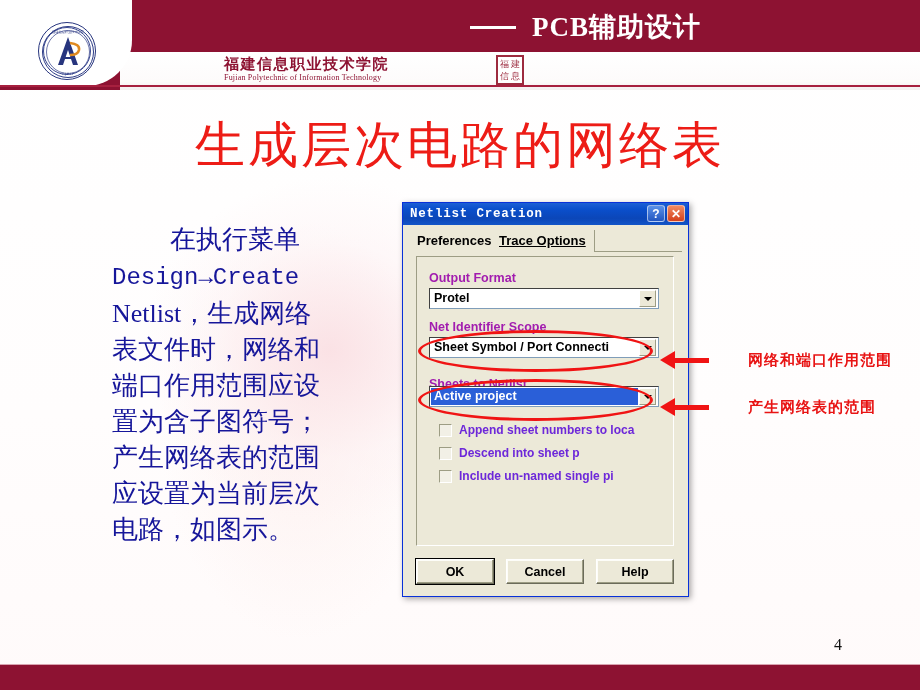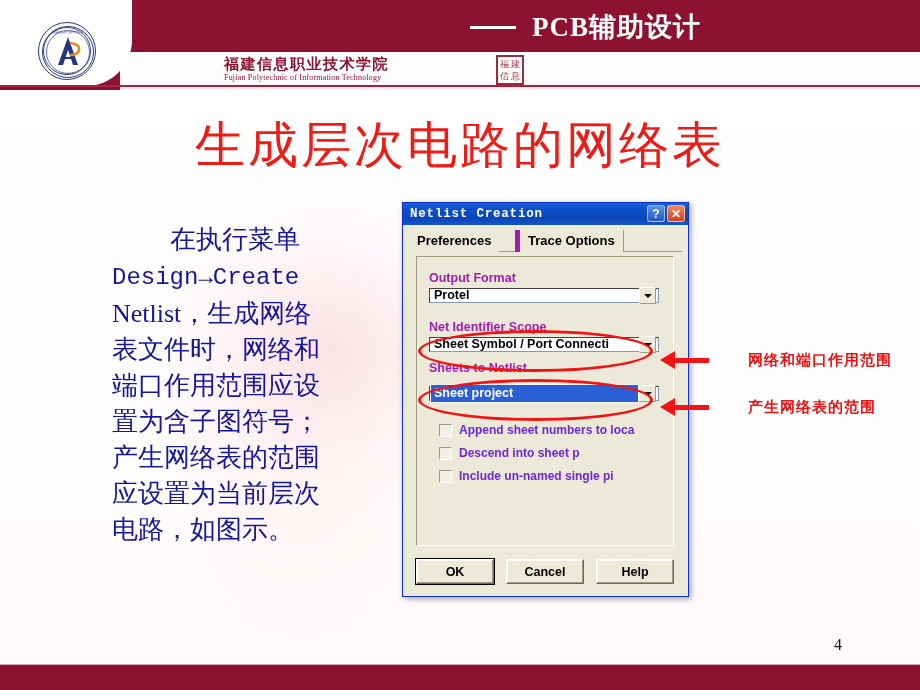--- a/index.html
+++ b/index.html
@@ -249,23 +249,24 @@
     line-height: 21px;
     background: #ece9d8;
     white-space: nowrap;
   }
   .tab-active {
     left: 0;
     border-bottom: 2px solid #ece9d8;
     z-index: 2;
   }
   .tab-inactive {
-    left: 106px;
-    border-left: 5px solid #a21caf;
+    left: 81px;
+    border-left: 1px solid #a21caf;
     border-right: 1px solid #9d9d84;
+    text-decoration: underline;
   }
 
   
   .group-panel {
     position: absolute;
     left: 13px; top: 53px;
     width: 258px; height: 290px;
     border: 1px solid #ffffff;
     border-top-color: #9d9d84;
     border-left-color: #9d9d84;
@@ -273,21 +274,21 @@
   }
   .field-label {
     position: absolute;
     font-size: 12.5px;
     font-weight: bold;
     color: #a21caf;
     white-space: nowrap;
   }
   .combo {
     position: absolute;
-    height: 15px;
+    height: 21px;
     background: #ffffff;
     border: 1px solid #7f9db9;
     border-top-color: #404040;
     border-left-color: #404040;
     display: flex;
     align-items: center;
   }
   .combo-value {
     flex: 1;
     padding-left: 4px;
@@ -511,23 +512,23 @@
       </div>
 
       <div class="field-label" style="left:12px; top:63px;">Net Identifier Scope</div>
       <div class="combo" style="left:12px; top:80px; width:230px;">
         <div class="combo-value">Sheet Symbol / Port Connecti</div>
         <div class="combo-arrow">
             <i></i>
           </div>
       </div>
 
-      <div class="field-label" style="left:12px; top:104px;text-align:center;">Sheets to Netlist</div>
+      <div class="field-label" style="left:12px; top:120px;text-align:center;">Sheets to Netlist</div>
       <div class="combo" style="left:12px; top:129px; width:230px;">
-        <div class="combo-value selected">Sheet project</div>
+        <div class="combo-value selected">Active project</div>
         <div class="combo-arrow">
             <i></i>
           </div>
       </div>
 
       <div class="checkrow" style="left:22px; top:166px;">
         <div class="checkbox"></div>
         <span>Append sheet numbers to loca</span>
       </div>
       <div class="checkrow" style="left:22px; top:189px;">

